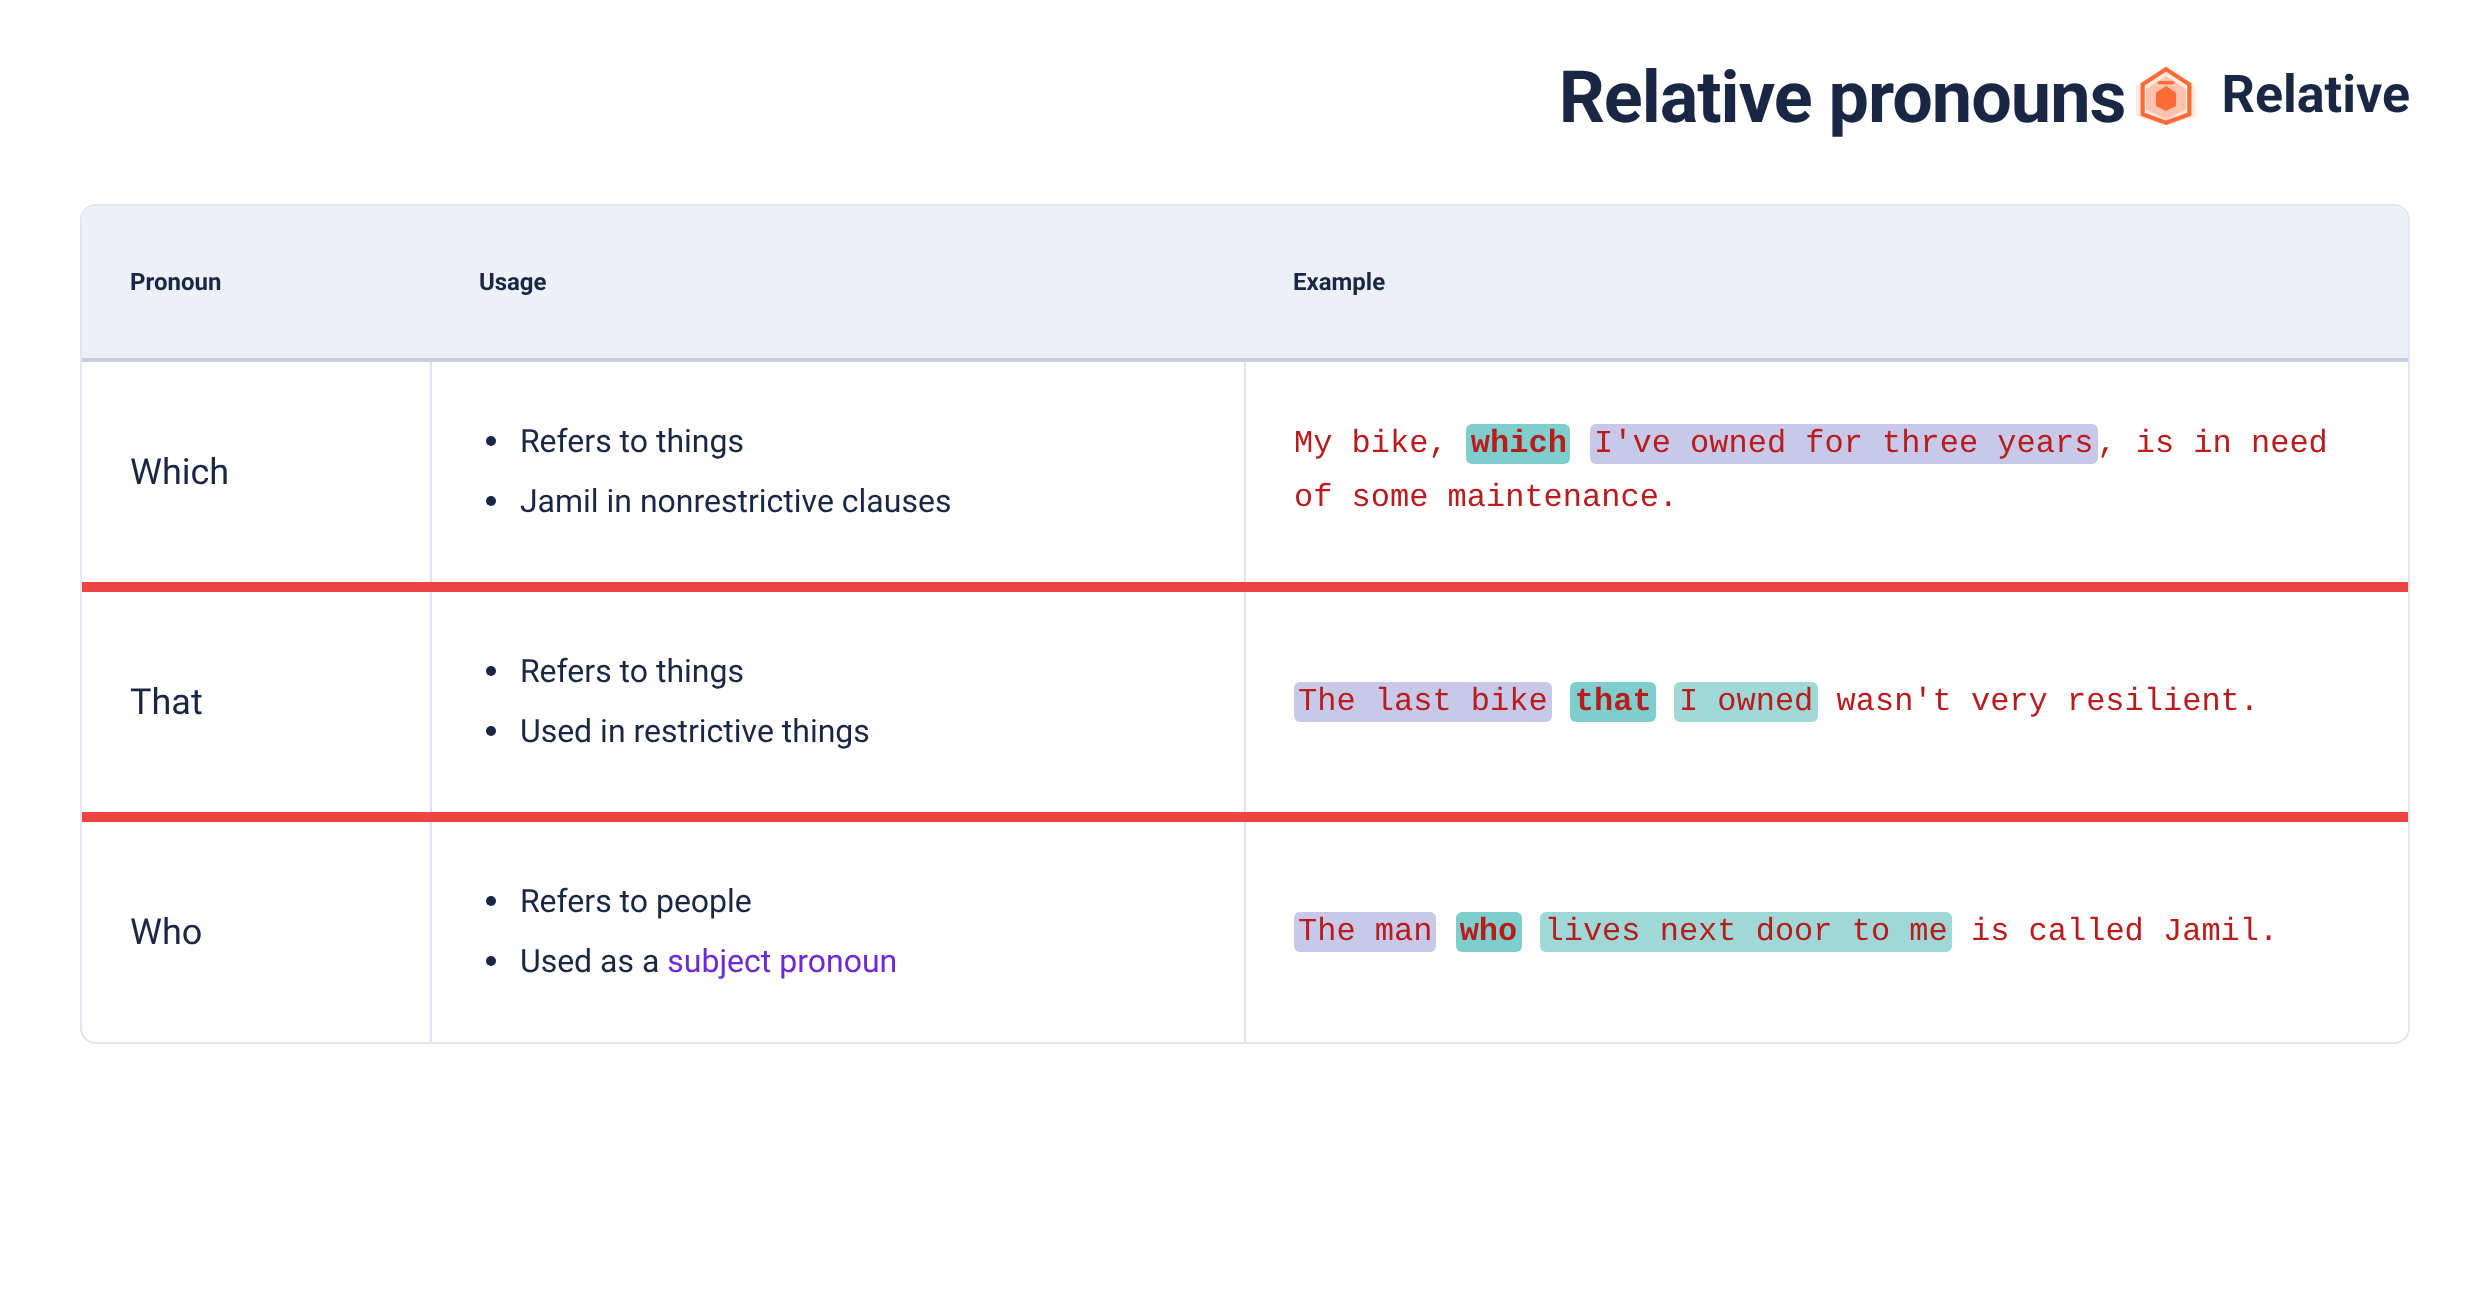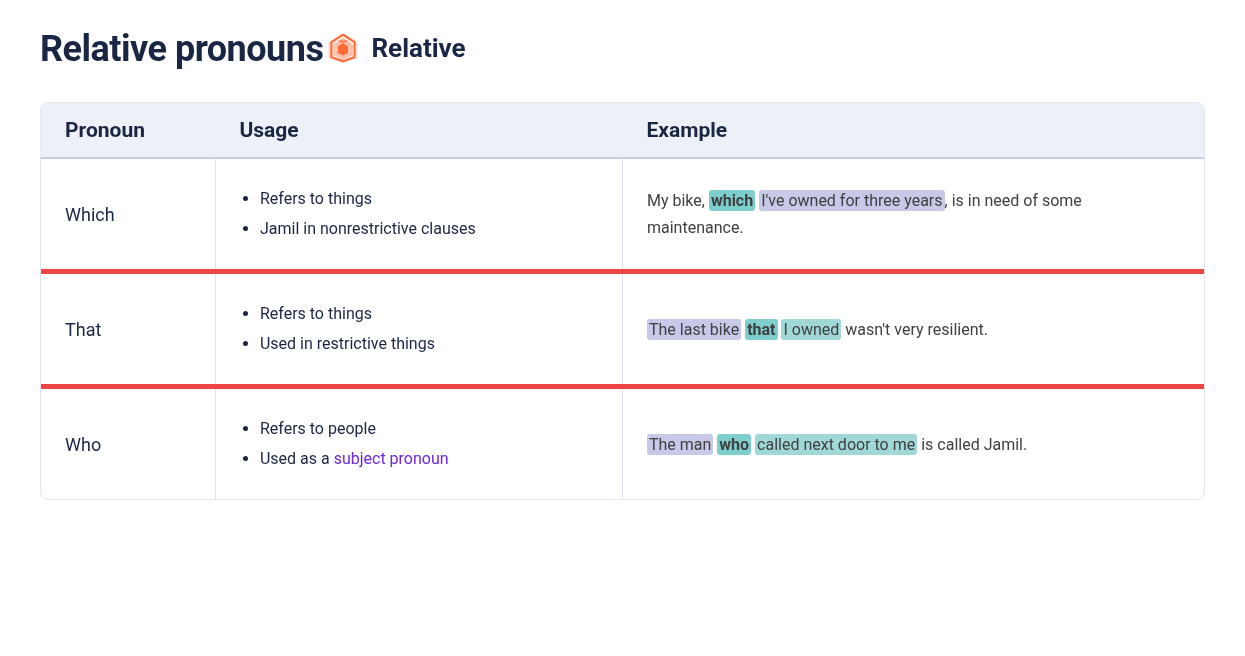--- a/index.html
+++ b/index.html
@@ -13,21 +13,21 @@
       overflow-x: hidden;
     }
 
     .page-wrapper {
       padding: 28px 40px 40px 40px;
     }
 
     .header {
       display: flex;
       align-items: flex-start;
-      justify-content: flex-start;
+      justify-content: flex-end;
       margin-bottom: 32px;
     }
 
     .page-title {
       font-size: 36px;
       font-weight: 700;
       color: #1a2744;
       letter-spacing: -0.5px;
     }
 
@@ -59,23 +59,23 @@
     table {
       width: 100%;
       border-collapse: collapse;
     }
 
     thead tr {
       background: #eef0f8;
     }
 
     thead th {
-      padding: 15px 24px;
+      padding: 31px 24px;
       text-align: left;
-      font-size: 21px;
+      font-size: 12px;
       font-weight: 700;
       color: #1a2744;
       border-bottom: 2px solid #c8cee0;
     }
 
     thead th:first-child {
       width: 15%;
     }
 
     thead th:nth-child(2) {
@@ -128,22 +128,23 @@
       margin-bottom: 0;
     }
 
     .link-blue {
       color: #6d28d9;
       text-decoration: none;
     }
 
     .example-cell {
       font-size: 16px;
-      color: #404040;
+      color: #b91c1c;
       line-height: 1.7;
+      font-family: Liberation Mono, monospace;
     }
 
     
     .hl-purple {
       background-color: #c8c8e8;
       border-radius: 3px;
       padding: 1px 2px;
     }
 
     .hl-teal {
@@ -217,20 +218,20 @@
 
         <tr>
           <td class="pronoun-cell">Who</td>
           <td class="usage-cell">
             <ul>
               <li>Refers to people</li>
               <li>Used as a <a class="link-blue" href="#">subject pronoun</a></li>
             </ul>
           </td>
           <td class="example-cell">
-            <span class="hl-purple">The man</span> <span class="hl-teal">who</span> <span class="hl-teal-light">called next door to me</span> is called Jamil.
+            <span class="hl-purple">The man</span> <span class="hl-teal">who</span> <span class="hl-teal-light">lives next door to me</span> is called Jamil.
           </td>
         </tr>
 
       </tbody>
     </table>
   </div>
 </div>
 
 </body></html>

